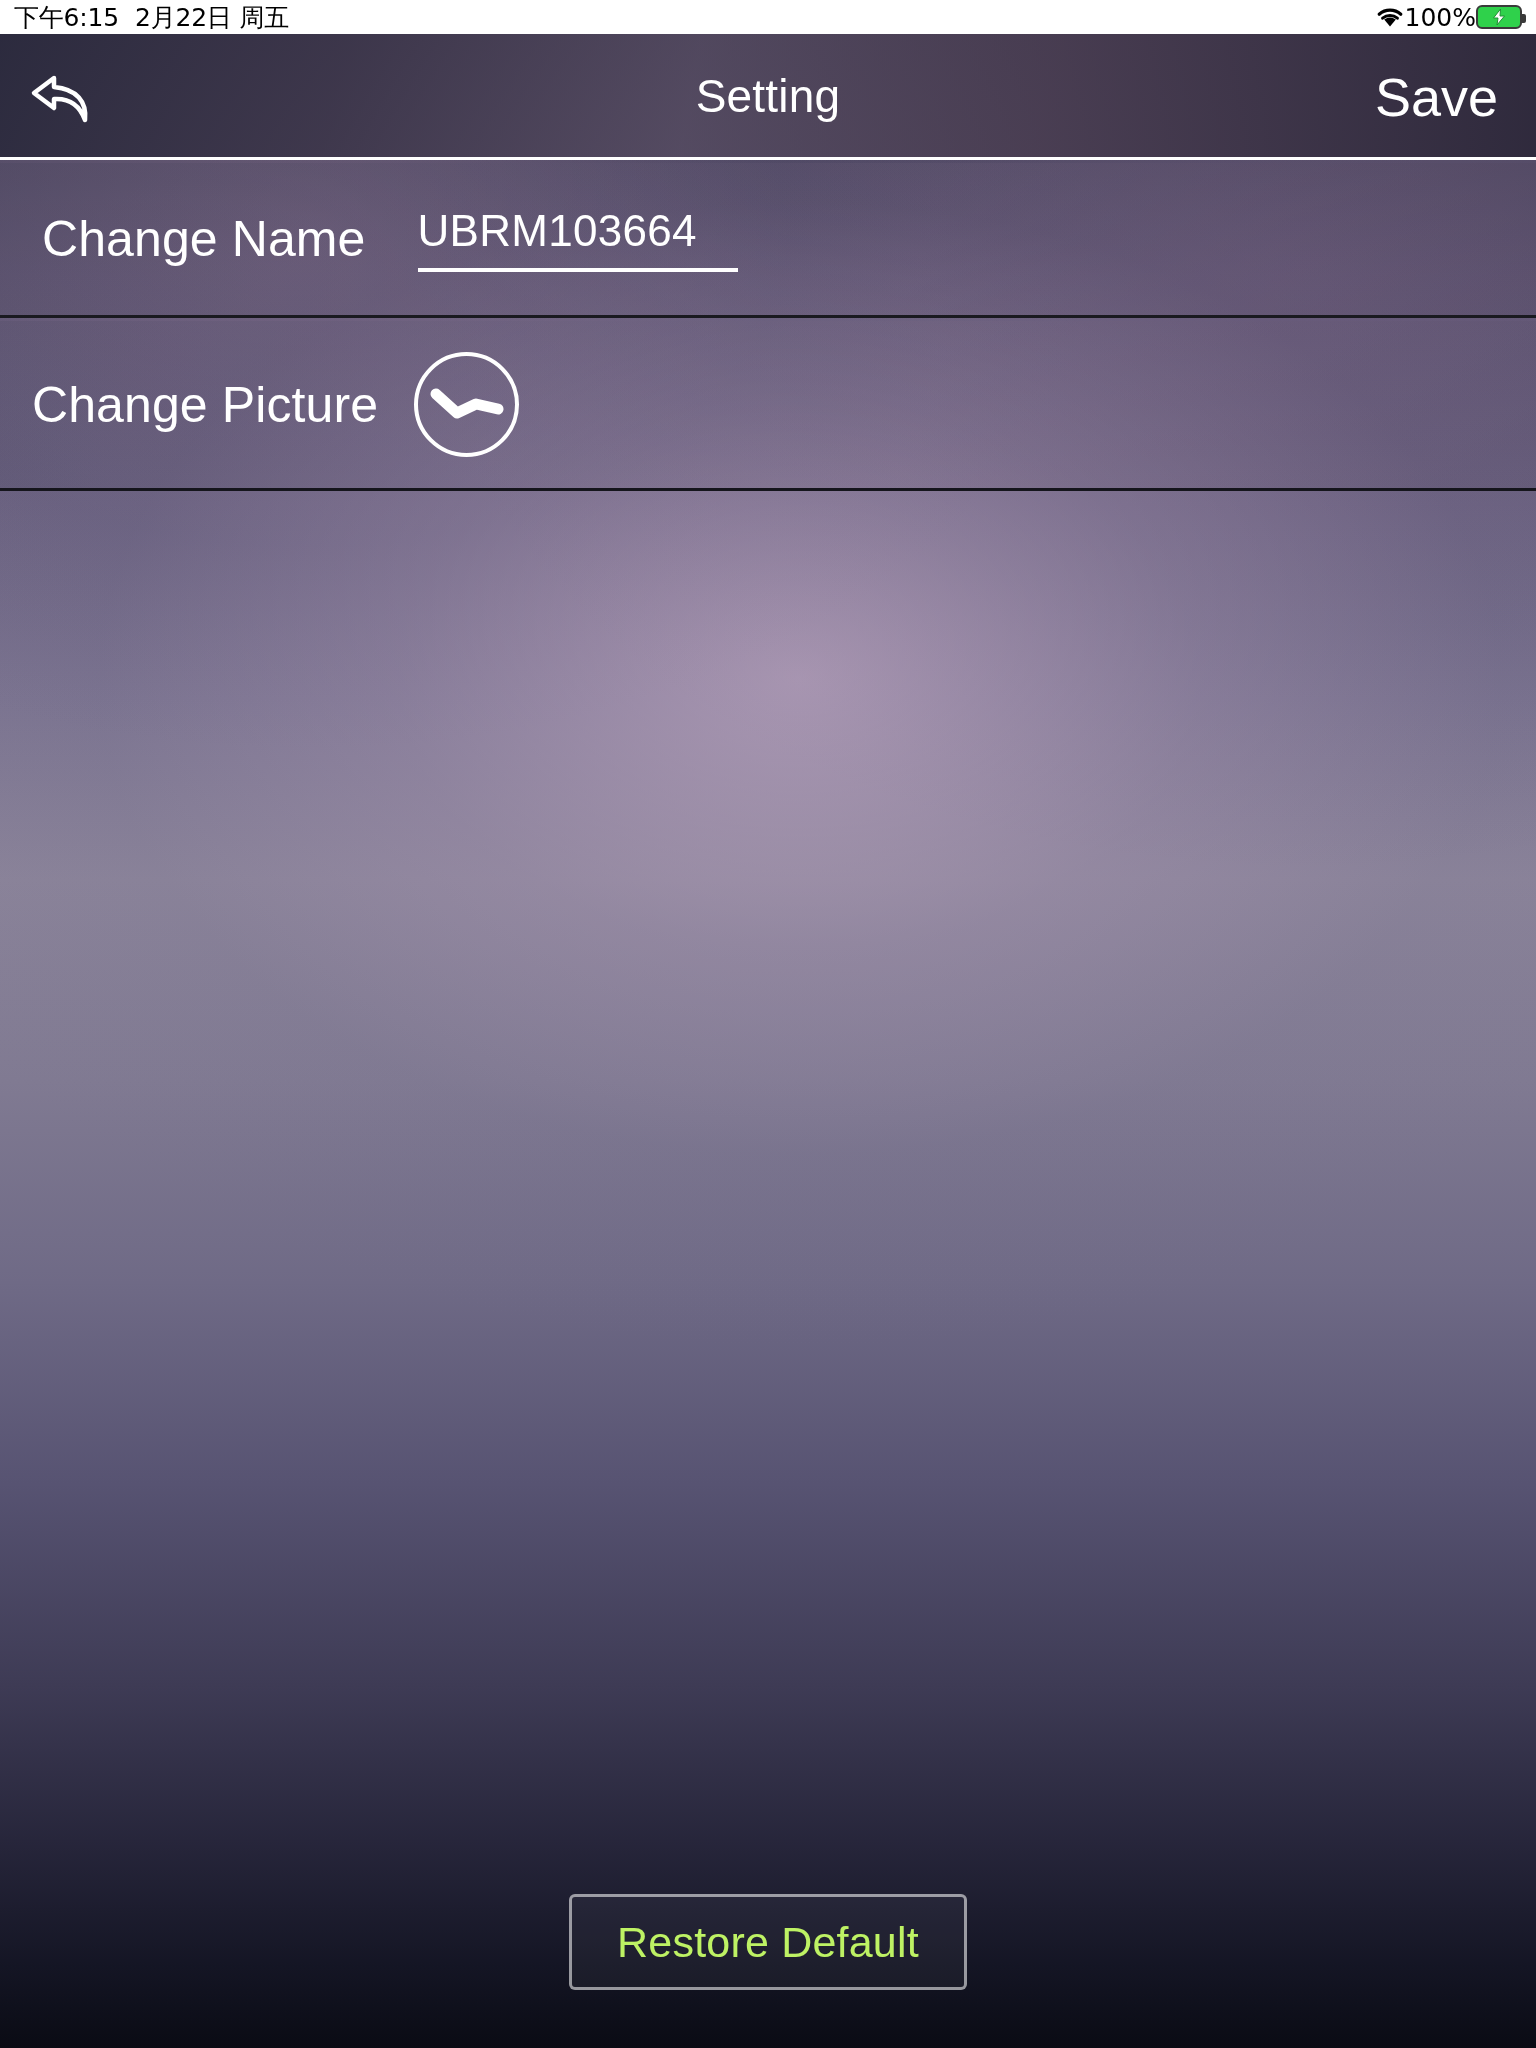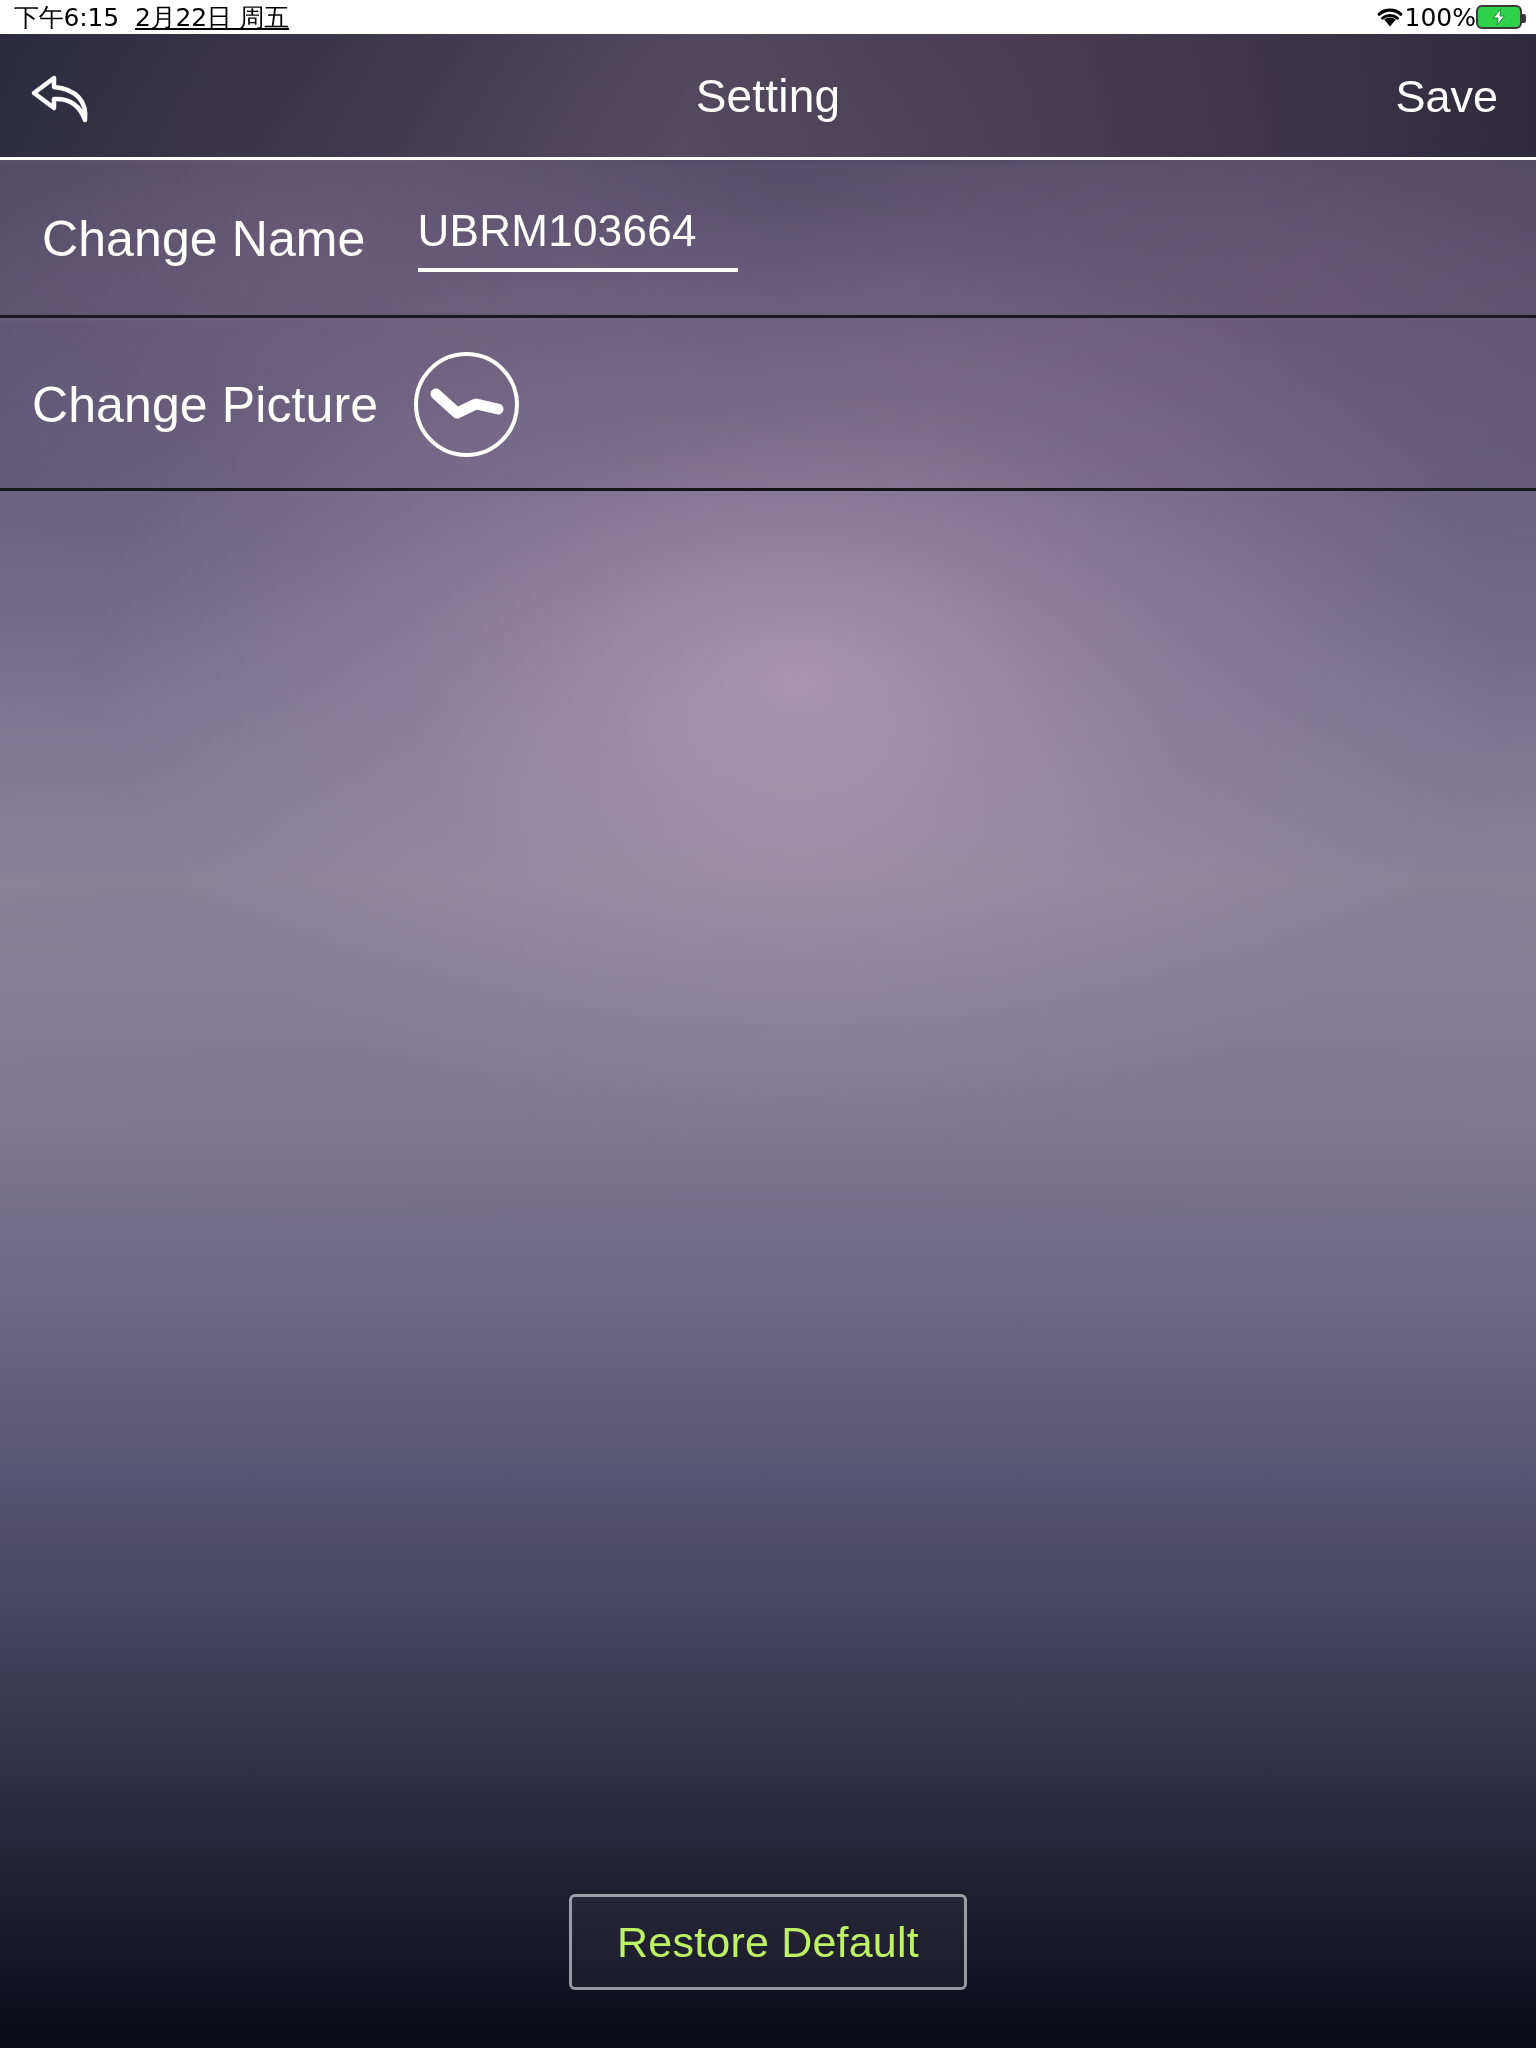--- a/index.html
+++ b/index.html
@@ -40,21 +40,21 @@
     align-items: center;
     gap: 16px;
     white-space: nowrap;
   }
   .sb-right {
     display: flex;
     align-items: center;
     white-space: nowrap;
   }
   .sb-time { font-weight: 500; letter-spacing: -0.2px; }
-  .sb-date { font-weight: 500; letter-spacing: -0.2px; text-decoration: underline; }
+  .sb-date { font-weight: 500; letter-spacing: -0.2px; }
   .sb-pct  { font-weight: 500; font-size: 25px; }
 
   .wifi-icon { display: block; }
 
   .battery {
     position: relative;
     width: 46px;
     height: 24px;
     border: 2px solid #3a3a3a;
     border-radius: 6px;
@@ -137,21 +137,21 @@
     cursor: pointer;
   }
   .save-btn {
     position: absolute;
     right: 38px;
     top: 0;
     height: 126px;
     display: flex;
     align-items: center;
     color: #ffffff;
-    font-size: 45px;
+    font-size: 54px;
     font-weight: 400;
     cursor: pointer;
     text-align: right;
   }
 
   
   .row {
     position: absolute;
     left: 0;
     width: 1536px;

